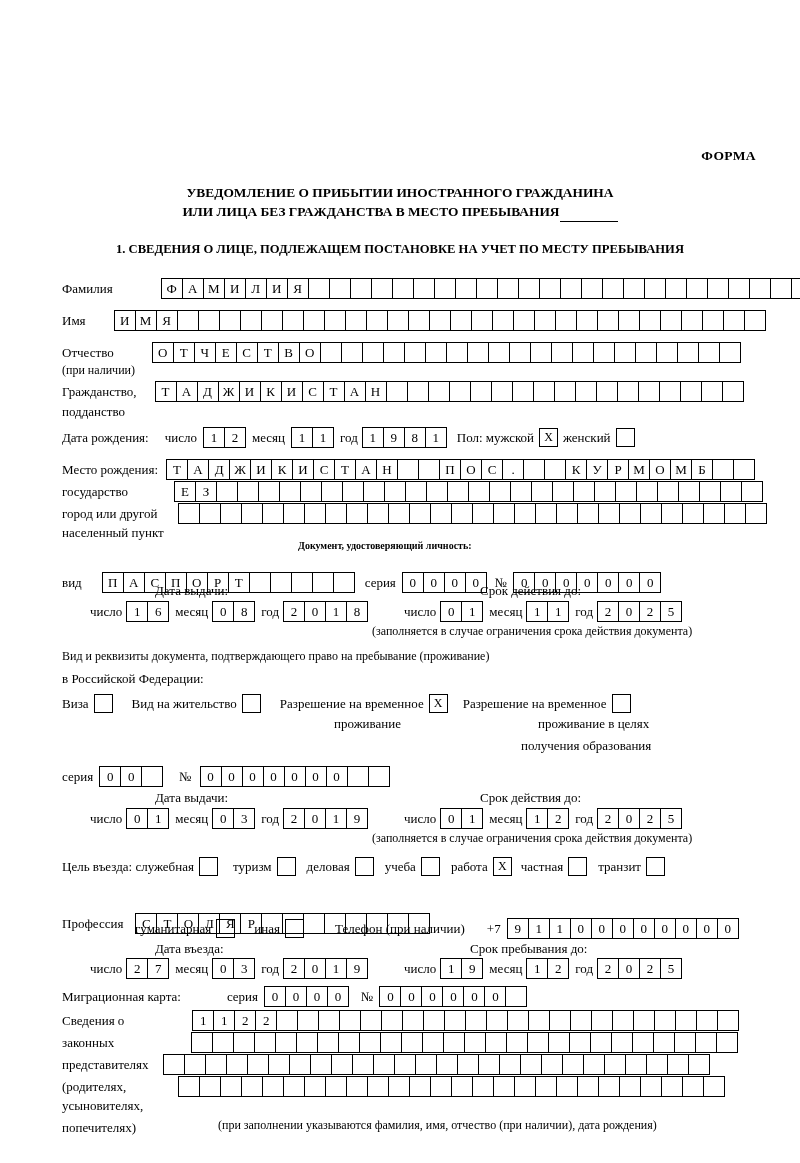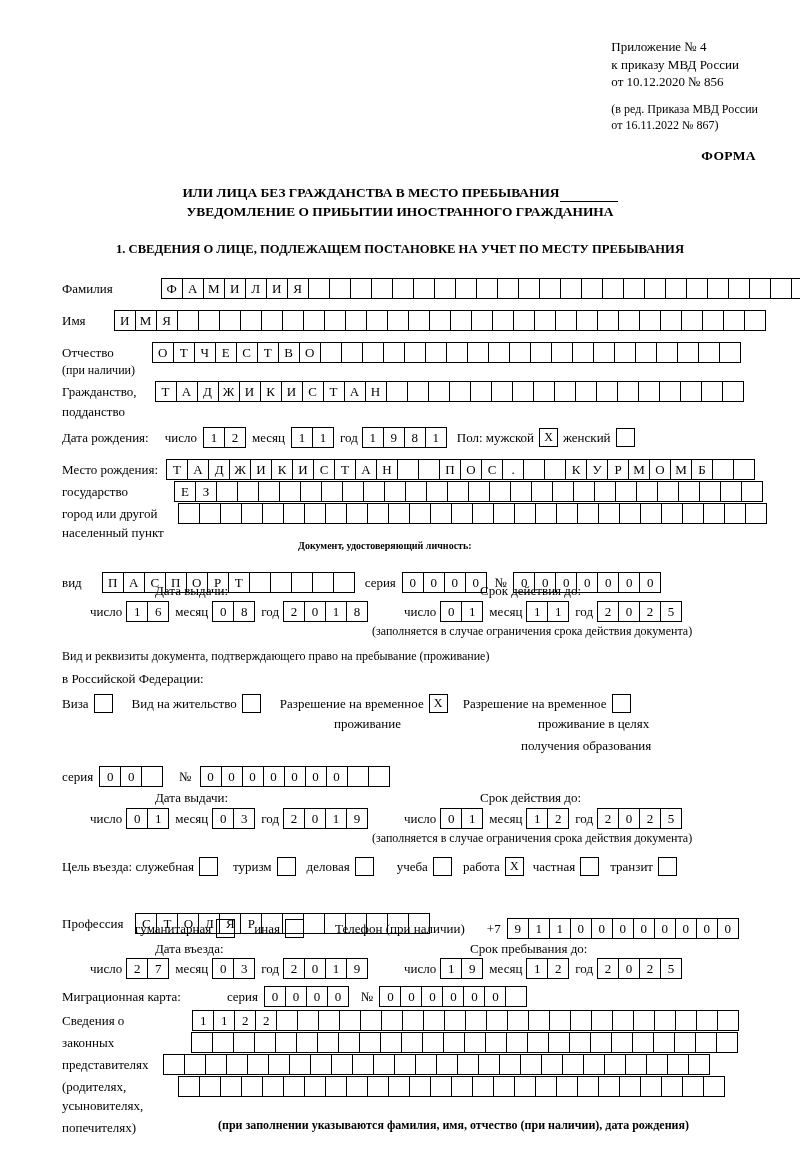--- a/index.html
+++ b/index.html
@@ -28,33 +28,26 @@
     font-size:13px;font-family:"Liberation Serif", serif;line-height:1;
   }
   .cell:first-child{margin-left:0;}
   .chk{width:19px;height:19px;border:1px solid #000;box-sizing:border-box;display:inline-flex;align-items:center;justify-content:center;font-size:12px;margin:0 5px;}
 </style>
 </head>
 <body>
 
 <div class="page">
 
-  <div class="hdr">
-    <div>Приложение № 4</div>
-    <div>к приказу МВД России</div>
-    <div>от 10.12.2020 № 856</div>
-    <div class="blk2">(в ред. Приказа МВД России</div>
-    <div class="blk2" style="margin-top:0;font-size:12px;">от 16.11.2022 № 867)</div>
-  </div>
 
   <div class="forma">ФОРМА</div>
 
   <div class="title">
+    <div>УВЕДОМЛЕНИЕ О ПРИБЫТИИ ИНОСТРАННОГО ГРАЖДАНИНА</div>
     <div><span>ИЛИ ЛИЦА БЕЗ ГРАЖДАНСТВА В МЕСТО ПРЕБЫВАНИЯ</span><span class="u"></span></div>
-    <div>УВЕДОМЛЕНИЕ О ПРИБЫТИИ ИНОСТРАННОГО ГРАЖДАНИНА</div>
   </div>
 
   <div class="sect">1. СВЕДЕНИЯ О ЛИЦЕ, ПОДЛЕЖАЩЕМ ПОСТАНОВКЕ НА УЧЕТ ПО МЕСТУ ПРЕБЫВАНИЯ</div>
 
   <div id="rows">
       <div class="row" style="top: 278px; left: 62px; gap: 20px;">
         <span class="lbl">Фамилия</span>
         <span style="display: inline-block; width: 8px;"></span>
         <div class="boxes">
           <div class="cell">Ф</div>
@@ -499,21 +492,21 @@
       <div class="row" style="top: 831px; left: 372px;">
         <span class="lbl sm">(заполняется в случае ограничения срока действия документа)</span>
       </div>
       <div class="row" style="top: 857px; left: 62px;">
         <span class="lbl">Цель въезда: служебная</span>
         <span class="chk"></span>
         <span class="lbl" style="margin-left: 10px;">туризм</span>
         <span class="chk"></span>
         <span class="lbl" style="margin-left: 6px;">деловая</span>
         <span class="chk"></span>
-        <span class="lbl" style="margin-left: 18px;">учеба</span>
+        <span class="lbl" style="margin-left: 6px;">учеба</span>
         <span class="chk"></span>
         <span class="lbl" style="margin-left: 6px;">работа</span>
         <span class="chk">X</span>
         <span class="lbl" style="margin-left: 4px;">частная</span>
         <span class="chk"></span>
         <span class="lbl" style="margin-left: 6px;">транзит</span>
         <span class="chk"></span>
       </div>
       <div class="row" style="top: 886px; left: 135px; margin-top: 32px;">
         <span class="lbl">гуманитарная</span>
@@ -740,18 +733,18 @@
           <div class="cell"></div>
           <div class="cell"></div>
         </div>
       </div>
       <div class="row" style="top: 1098px; left: 62px;">
         <span class="lbl">усыновителях,</span>
       </div>
       <div class="row" style="top: 1120px; left: 62px;">
         <span class="lbl">попечителях)</span>
       </div>
-      <div class="row" style="top: 1118px; left: 218px; font-weight: bold;">
+      <div class="row" style="top: 1118px; left: 218px;">
         <span class="lbl sm">(при заполнении указываются фамилия, имя, отчество (при наличии), дата рождения)</span>
       </div>
     </div>
 
 </div>
 
 </body></html>

